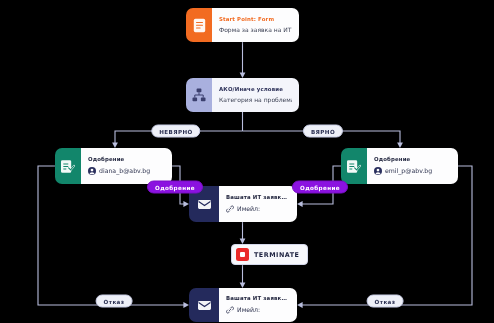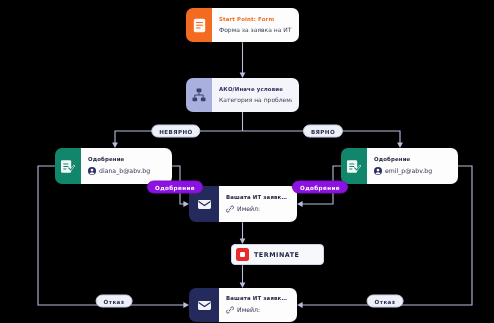--- a/index.html
+++ b/index.html
@@ -48,21 +48,21 @@
   #n-mail-no{left:189px;top:288px;width:108px;height:34px;
              box-shadow:0 1px 3px rgba(0,0,0,.3);}
   .mail .icon{background:#242a5c;width:30px;min-width:30px;}
   .mail .ttl{color:#22263f;}
   .mail .sub{color:#2f3450;}
 
   
   #n-term{position:absolute;left:231px;top:244px;height:19px;
           display:flex;align-items:center;gap:5px;
           background:#f7f8fc;border:1px solid #d3d7ea;border-radius:4px;
-          padding:0 24px 0 4px;box-shadow:0 1px 2px rgba(0,0,0,.3);}
+          padding:0 8px 0 4px;box-shadow:0 1px 2px rgba(0,0,0,.3);}
   #n-term .tsq{width:13px;height:13px;background:#ea2a2a;border-radius:2.5px;
                display:flex;align-items:center;justify-content:center;}
   #n-term .tsq i{display:block;width:5px;height:5px;background:#fff;
                  border-radius:1px;}
   #n-term .tlbl{font-size:6.4px;font-weight:bold;color:#1d2240;
                 letter-spacing:.5px;}
 
   
   .elbl{position:absolute;transform:translate(-50%,-50%);
         font-size:5.6px;font-weight:bold;letter-spacing:.4px;

